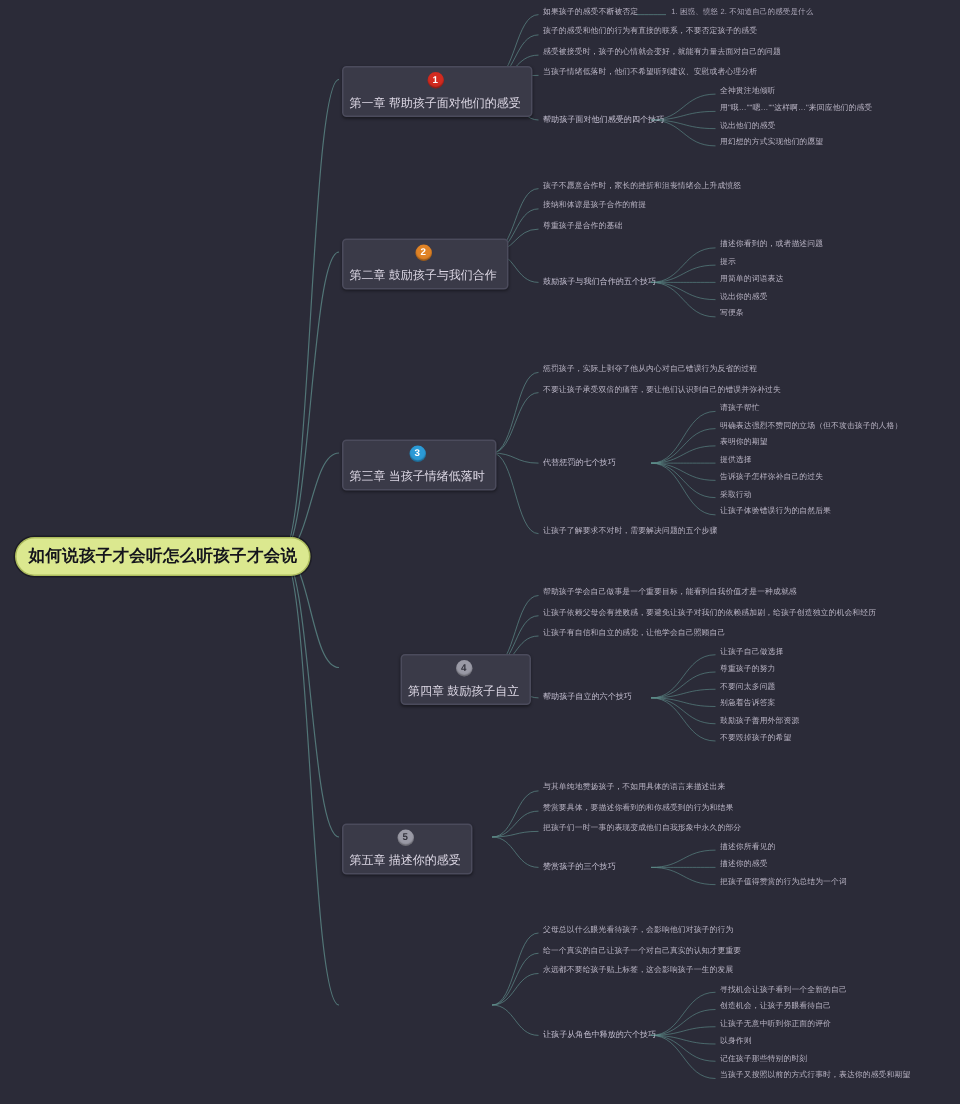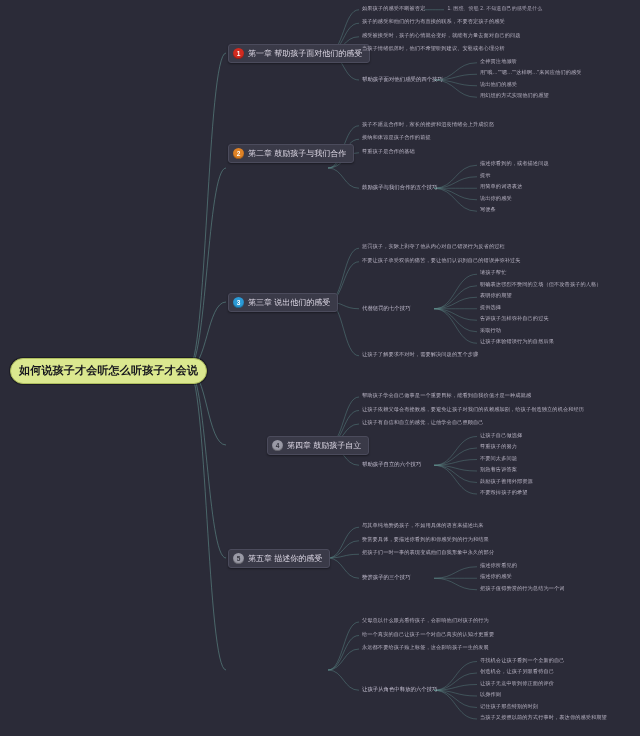--- a/index.html
+++ b/index.html
@@ -34,20 +34,21 @@
   
   .chapter{
     display:flex;align-items:center;gap:4px;
     background:#3a3a48;
     border:1px solid #4b4b5c;
     border-radius:3px;
     padding:3px 7px 3px 4px;
     font-size:8px;
     color:#ded9e6;
     box-shadow:0 1px 2px rgba(0,0,0,.4);
+    flex-direction:column;
   }
   .badge{
     width:11px;height:11px;border-radius:50%;
     display:inline-flex;align-items:center;justify-content:center;
     font-size:6.5px;font-weight:bold;color:#fff;
     flex:0 0 auto;
     box-shadow:inset 0 -1px 1px rgba(0,0,0,.35);
   }
   .b1{background:#d22b20;}
   .b2{background:#e08326;}
@@ -143,36 +144,36 @@
     </div>
     <div class="node leaf" style="left: 362px; top: 5.75px;">如果孩子的感受不断被否定<span class="tiny" style="margin-left: 22px;">1. 困惑、愤怒 2. 不知道自己的感受是什么</span></div>
     <div class="node leaf" style="left: 362px; top: 19.25px;">孩子的感受和他们的行为有直接的联系，不要否定孩子的感受</div>
     <div class="node leaf" style="left: 362px; top: 32.75px;">感受被接受时，孩子的心情就会变好，就能有力量去面对自己的问题</div>
     <div class="node leaf" style="left: 362px; top: 46.25px;">当孩子情绪低落时，他们不希望听到建议、安慰或者心理分析</div>
     <div class="node mid" style="left: 362px; top: 76px;">帮助孩子面对他们感受的四个技巧</div>
     <div class="node leaf" style="left: 480px; top: 58.75px;">全神贯注地倾听</div>
     <div class="node leaf" style="left: 480px; top: 70.25px;">用"哦…""嗯…""这样啊…"来回应他们的感受</div>
     <div class="node leaf" style="left: 480px; top: 81.75px;">说出他们的感受</div>
     <div class="node leaf" style="left: 480px; top: 93.25px;">用幻想的方式实现他们的愿望</div>
-    <div class="node chapter" style="left: 228px; top: 144px; justify-content: center;">
+    <div class="node chapter" style="left: 228px; top: 159px; justify-content: center;">
       <span class="badge b2" style="background: rgb(224, 131, 38);">2</span>
       <span>第二章 鼓励孩子与我们合作</span>
     </div>
     <div class="node leaf" style="left: 362px; top: 121.75px;">孩子不愿意合作时，家长的挫折和沮丧情绪会上升成愤怒</div>
     <div class="node leaf" style="left: 362px; top: 135.25px;">接纳和体谅是孩子合作的前提</div>
     <div class="node leaf" style="left: 362px; top: 148.75px;">尊重孩子是合作的基础</div>
     <div class="node mid" style="left: 362px; top: 184.25px;">鼓励孩子与我们合作的五个技巧</div>
     <div class="node leaf" style="left: 480px; top: 161.25px;">描述你看到的，或者描述问题</div>
     <div class="node leaf" style="left: 480px; top: 172.75px;">提示</div>
     <div class="node leaf" style="left: 480px; top: 184.25px;">用简单的词语表达</div>
     <div class="node leaf" style="left: 480px; top: 195.75px;">说出你的感受</div>
     <div class="node leaf" style="left: 480px; top: 207.25px;">写便条</div>
     <div class="node chapter" style="left: 228px; top: 293px;">
       <span class="badge b3" style="background: rgb(43, 154, 214);">3</span>
-      <span>第三章 说出他们的感受</span>
+      <span>第三章 当孩子情绪低落时</span>
     </div>
     <div class="node leaf" style="left: 362px; top: 244.25px;">惩罚孩子，实际上剥夺了他从内心对自己错误行为反省的过程</div>
     <div class="node leaf" style="left: 362px; top: 257.75px;">不要让孩子承受双倍的痛苦，要让他们认识到自己的错误并弥补过失</div>
     <div class="node mid" style="left: 362px; top: 304.75px;">代替惩罚的七个技巧</div>
     <div class="node leaf" style="left: 480px; top: 270.25px;">请孩子帮忙</div>
     <div class="node leaf" style="left: 480px; top: 281.75px;">明确表达强烈不赞同的立场（但不攻击孩子的人格）</div>
     <div class="node leaf" style="left: 480px; top: 293.25px;">表明你的期望</div>
     <div class="node leaf" style="left: 480px; top: 304.75px;">提供选择</div>
     <div class="node leaf" style="left: 480px; top: 316.25px;">告诉孩子怎样弥补自己的过失</div>
     <div class="node leaf" style="left: 480px; top: 327.75px;">采取行动</div>

